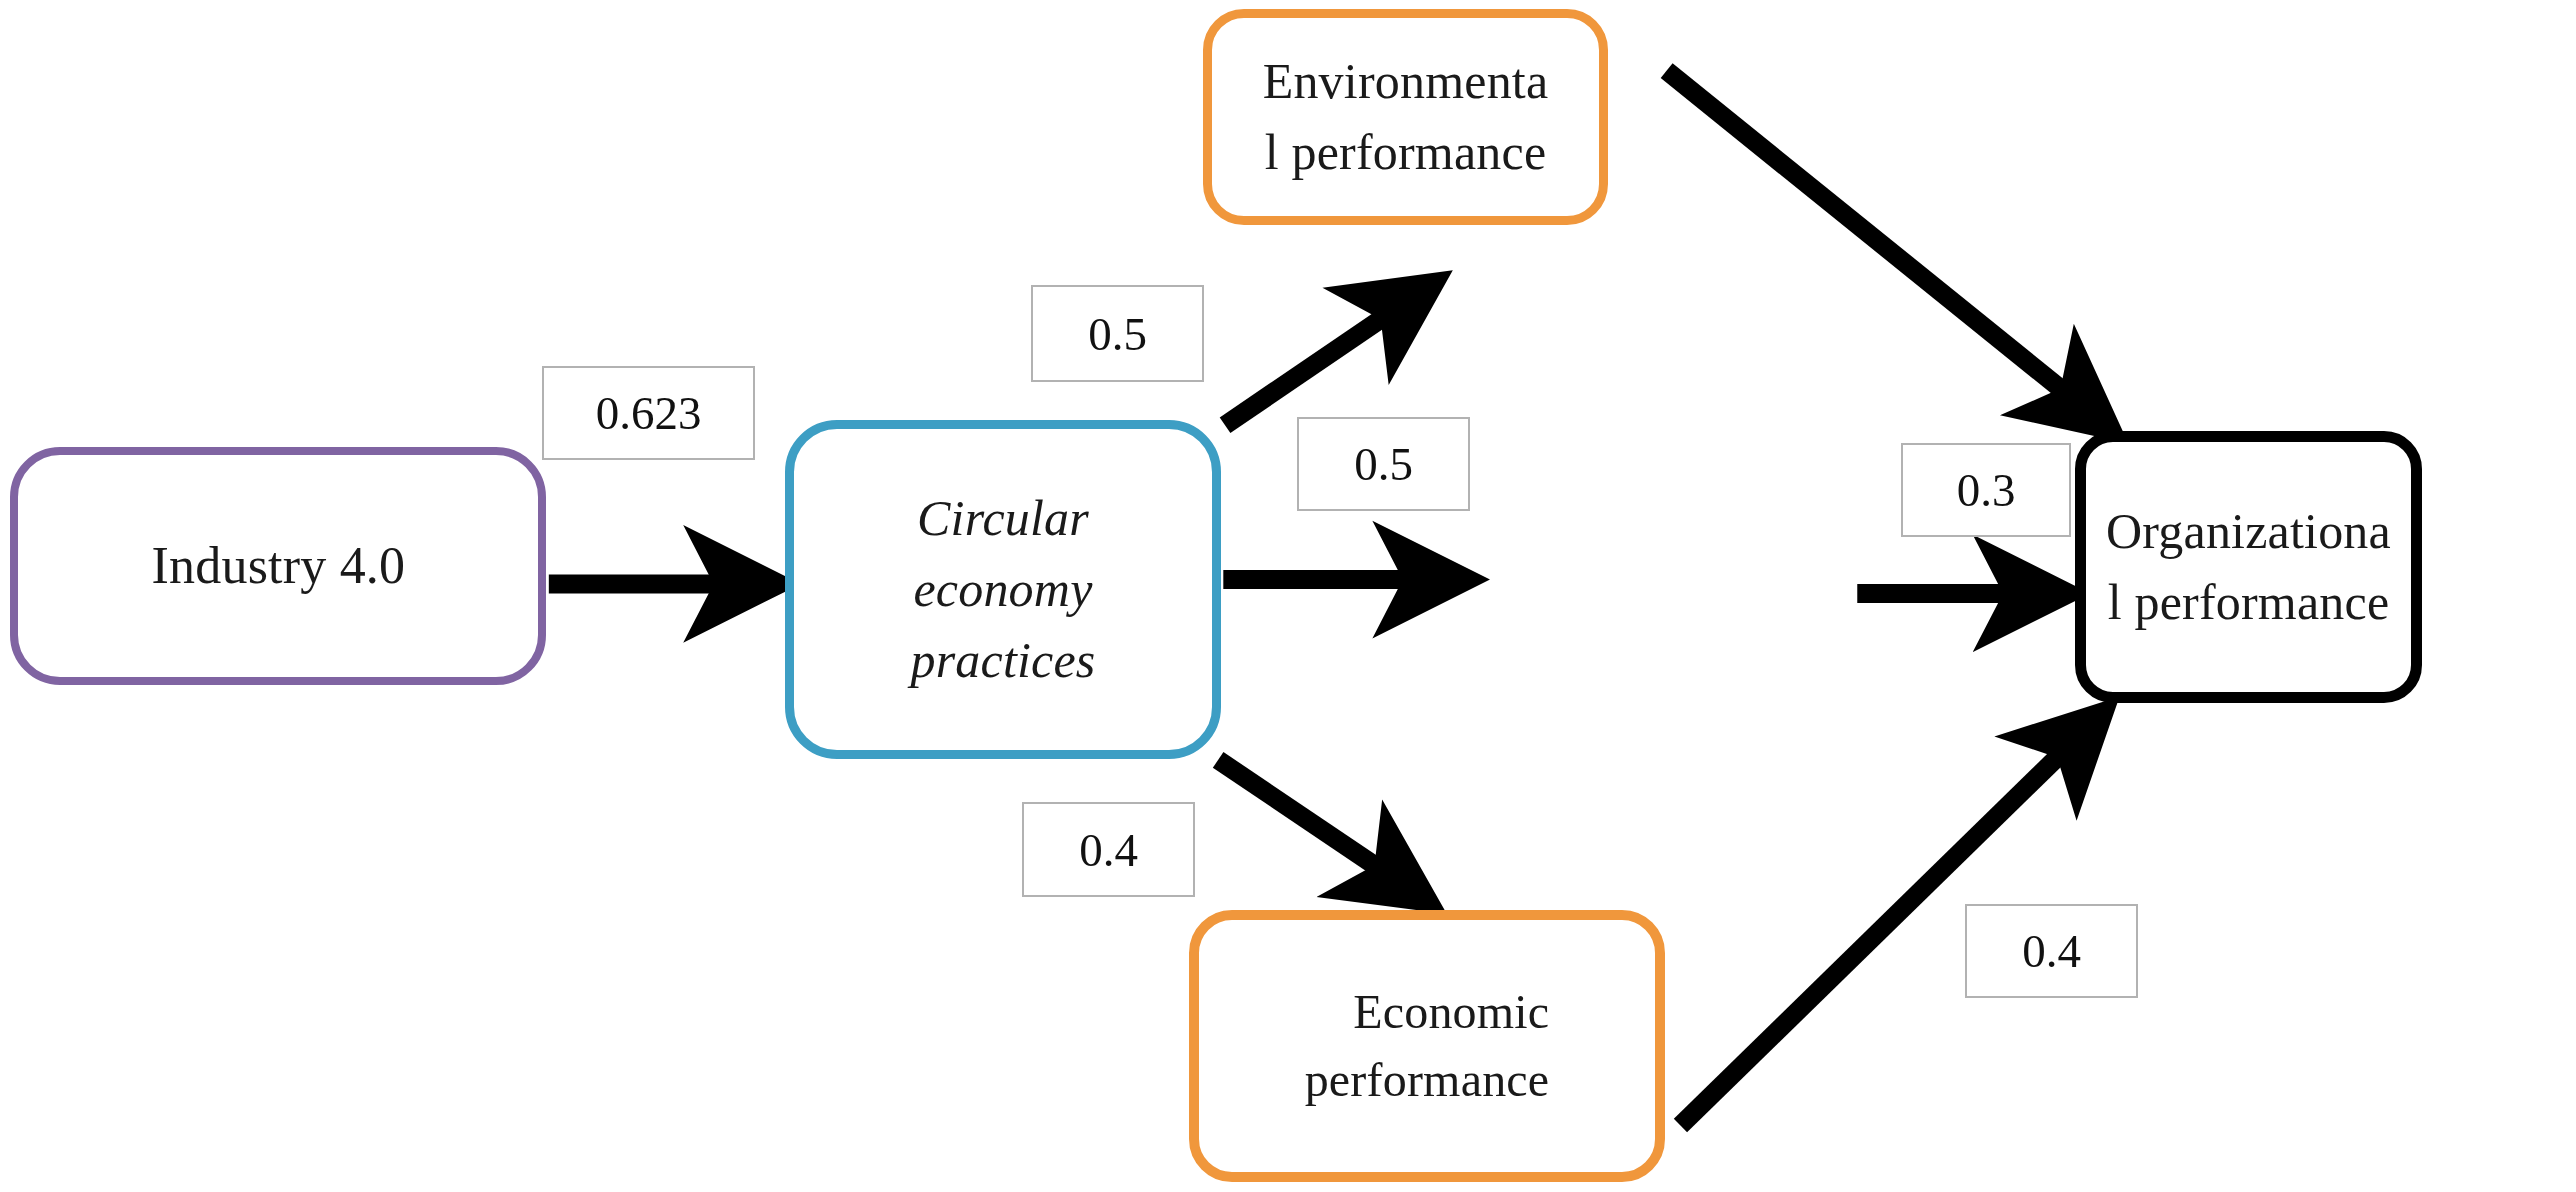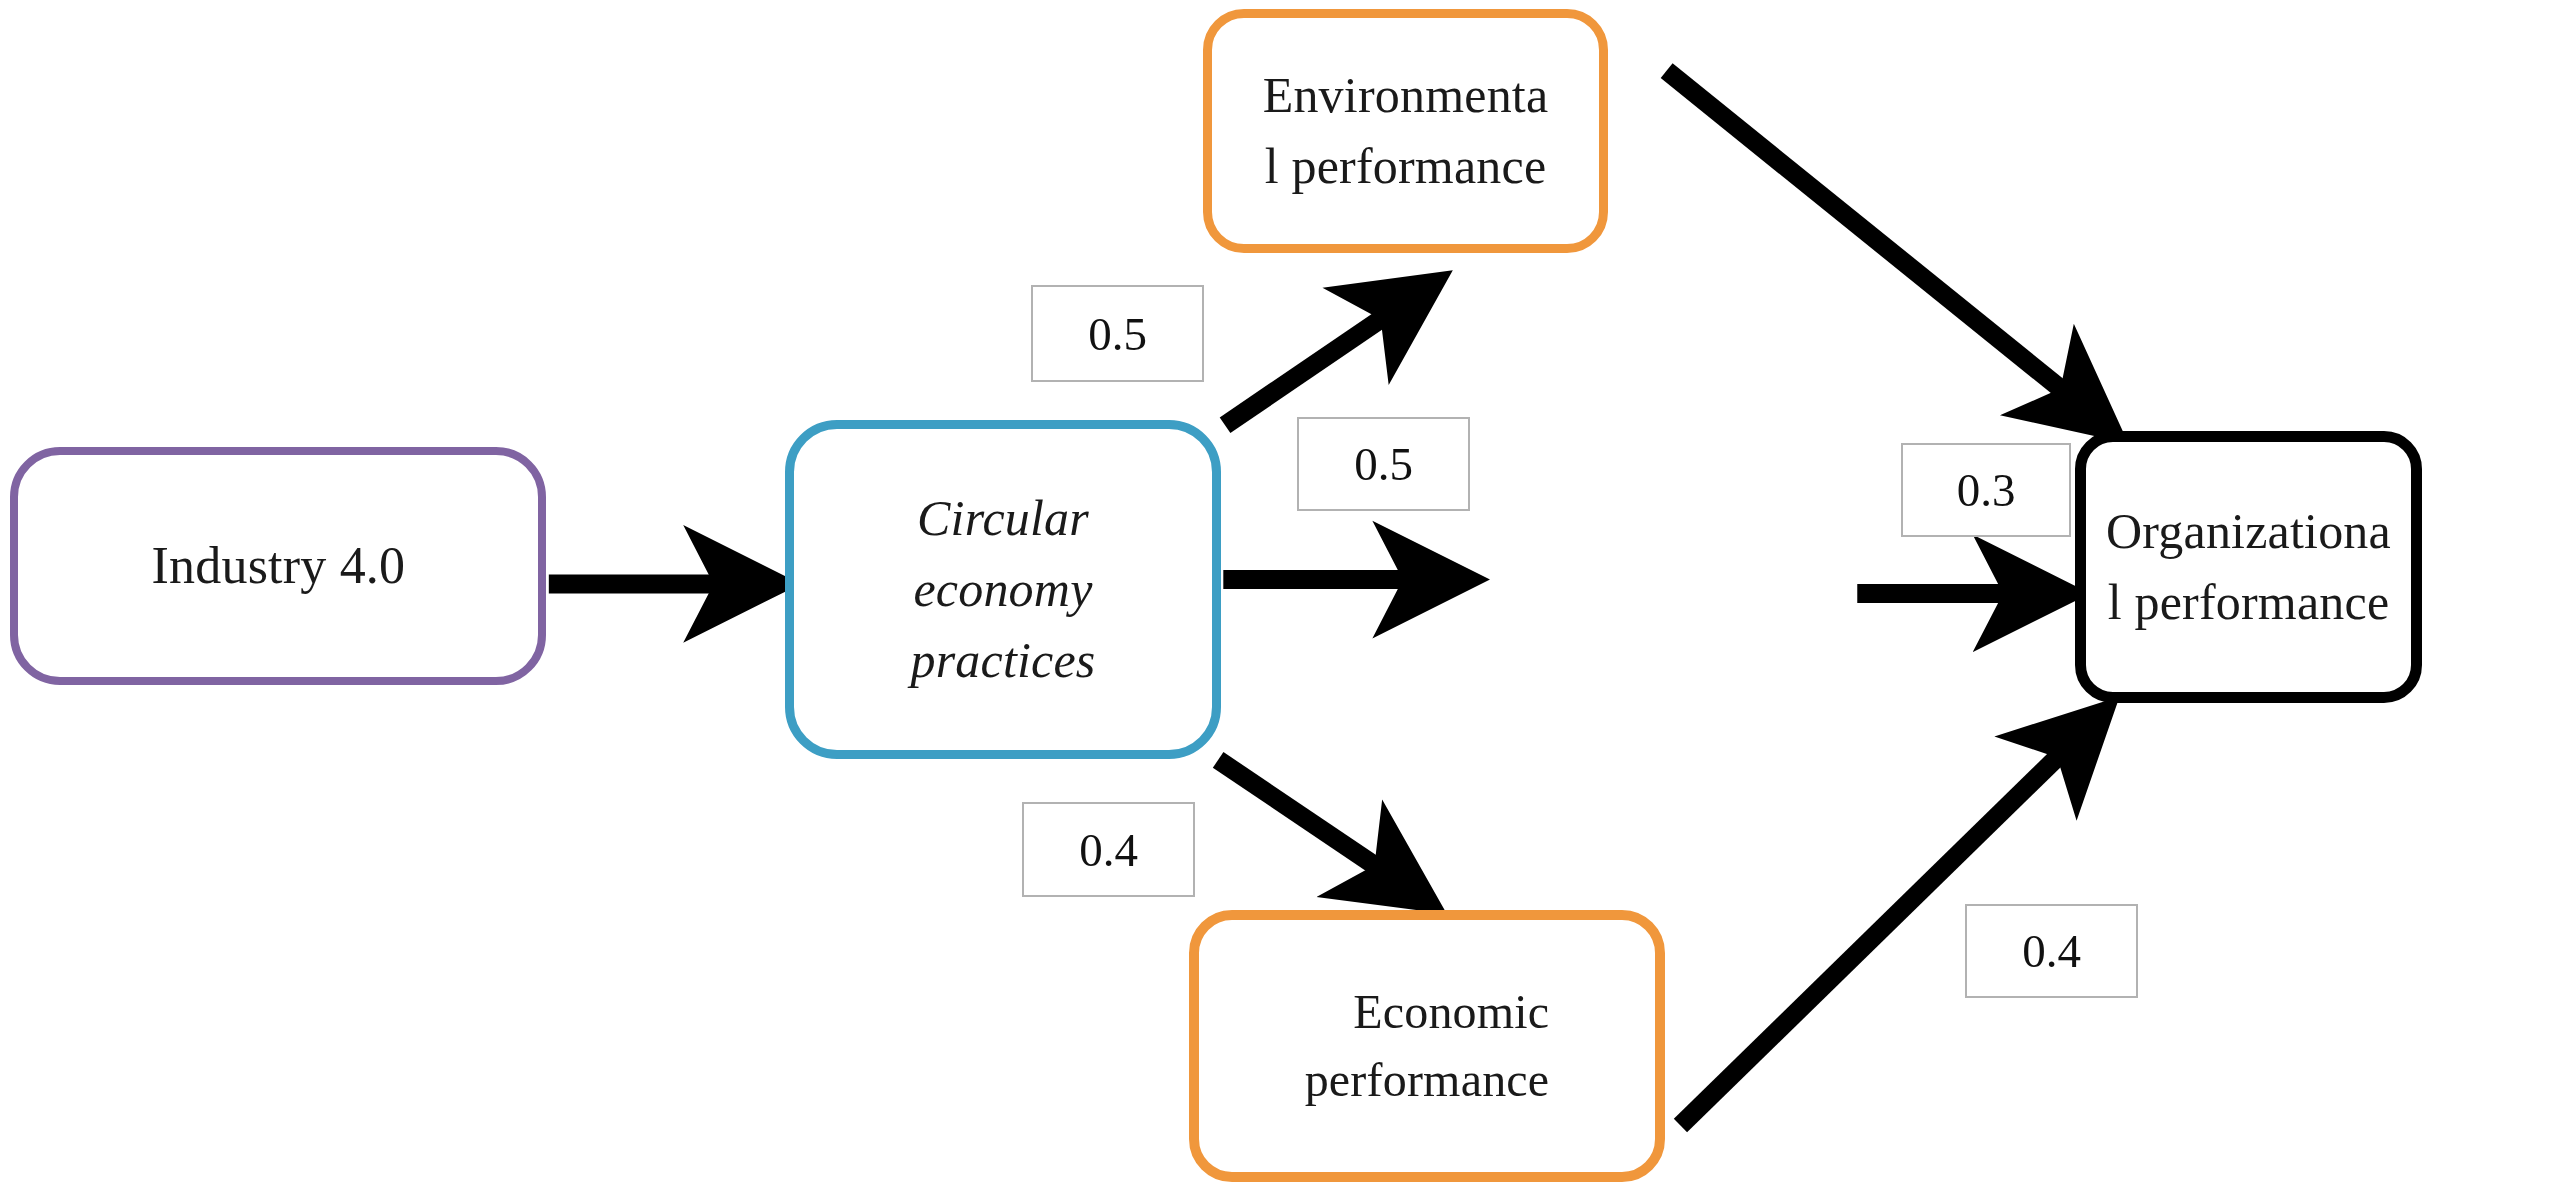--- a/index.html
+++ b/index.html
@@ -99,36 +99,39 @@
   <div class="node-box" style="left:10.4px; top:447px; width:536px; height:238px; border-width:8.6px; border-color:#8064a2; border-radius:50px;">
     <span class="node-label" style="font-size:52px;">Industry 4.0</span>
   </div>
 
   <div class="node-box" style="left:785px; top:420px; width:436px; height:339px; border-width:9.5px; border-color:#3d9ec4; border-radius:52px;">
     <span class="node-label" style="font-size:50px;font-style:italic;">Circular
 economy
 practices</span>
   </div>
 
-  <div class="node-box" style="left:1203px; top:8.6px; width:405px; height:244px; border-width:9.5px; border-color:#f0973c; border-radius:41px;">
+  <div class="node-box" style="left:1203px; top:8.6px; width:405px; height:216px; border-width:9.5px; border-color:#f0973c; border-radius:41px;">
     <span class="node-label" style="font-size:50px;">Environmenta
 l performance</span>
   </div>
 
 
   <div class="node-box" style="left:1189px; top:910px; width:476px; height:272px; border-width:10.4px; border-color:#f0973c; border-radius:43px;text-align:right;">
     <span class="node-label" style="font-size:48px;">Economic
 performance</span>
   </div>
 
   <div class="node-box" style="left:2075px; top:431px; width:347px; height:272px; border-width:11.2px; border-color:#000000; border-radius:38px;">
     <span class="node-label" style="font-size:50px;">Organizationa
 l performance</span>
   </div>
 
+  <div class="edge-label" style="left:542px; top:366px; width:213px; height:94px; font-size:47px;">
+    <span>0.623</span>
+  </div>
 
   <div class="edge-label" style="left:1031px; top:285px; width:173px; height:97px; font-size:47px;">
     <span>0.5</span>
   </div>
 
   <div class="edge-label" style="left:1297px; top:417px; width:173px; height:94px; font-size:47px;">
     <span>0.5</span>
   </div>
 
 

